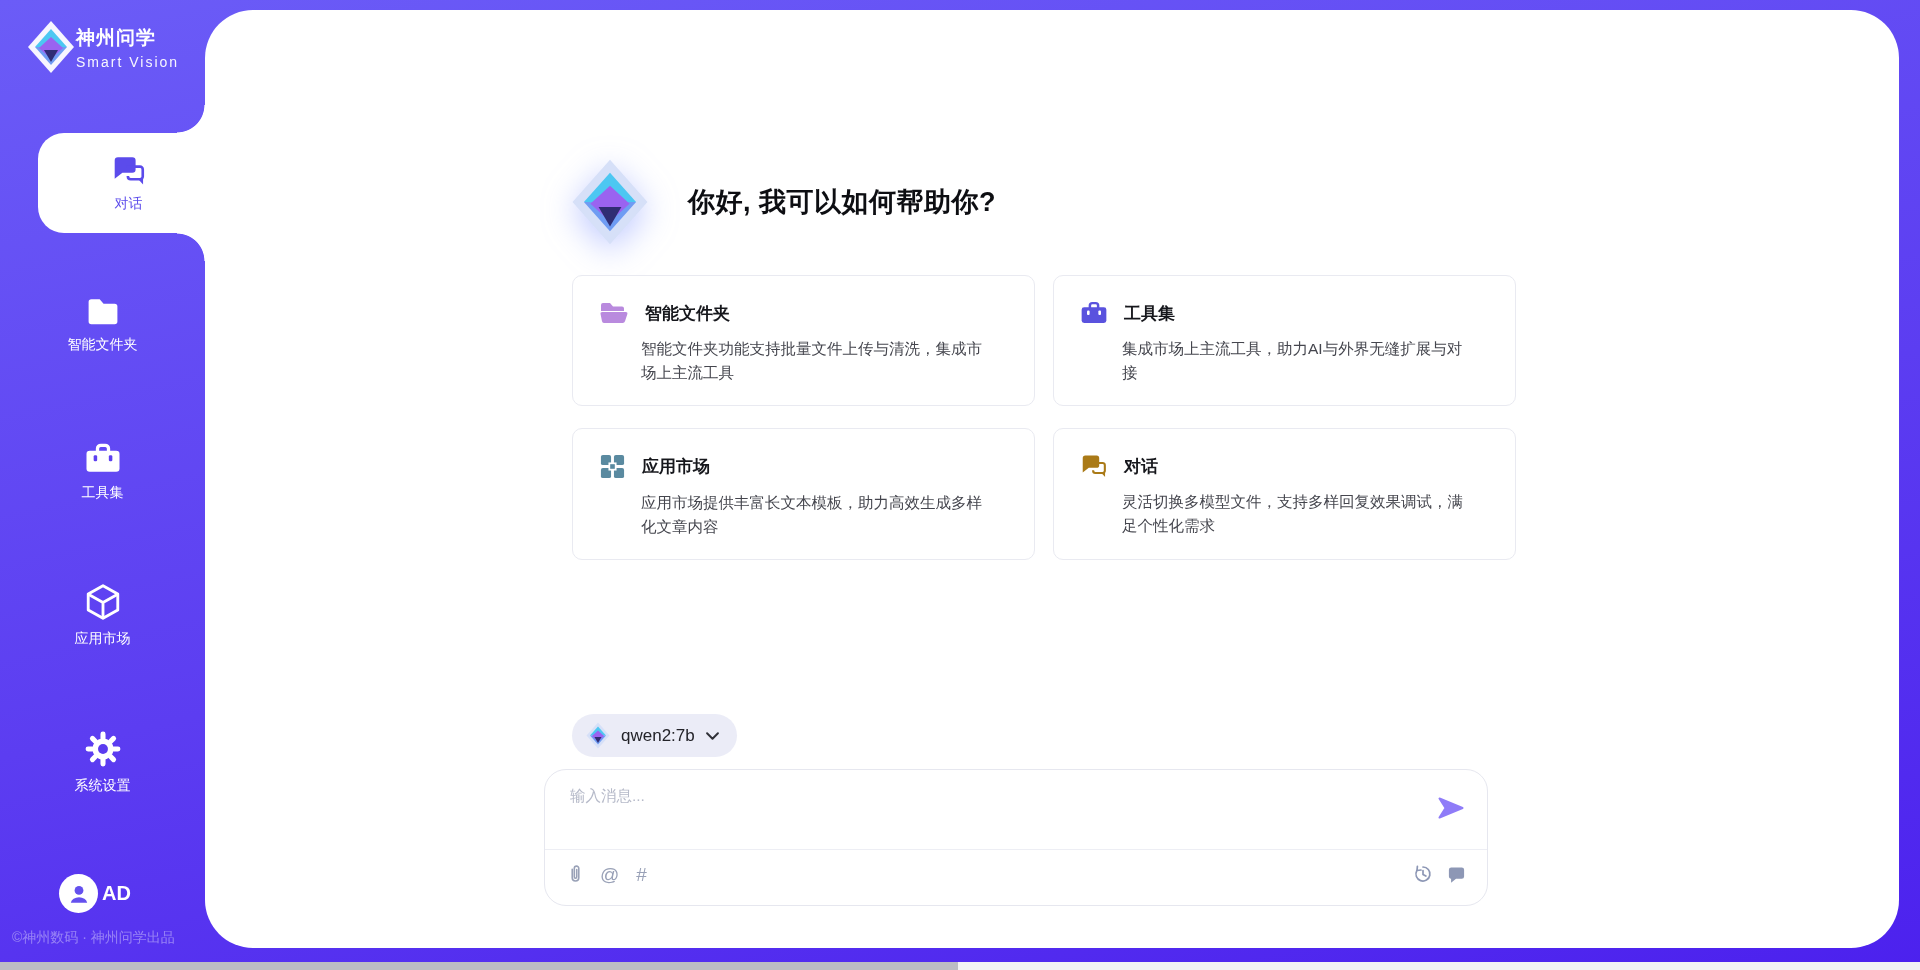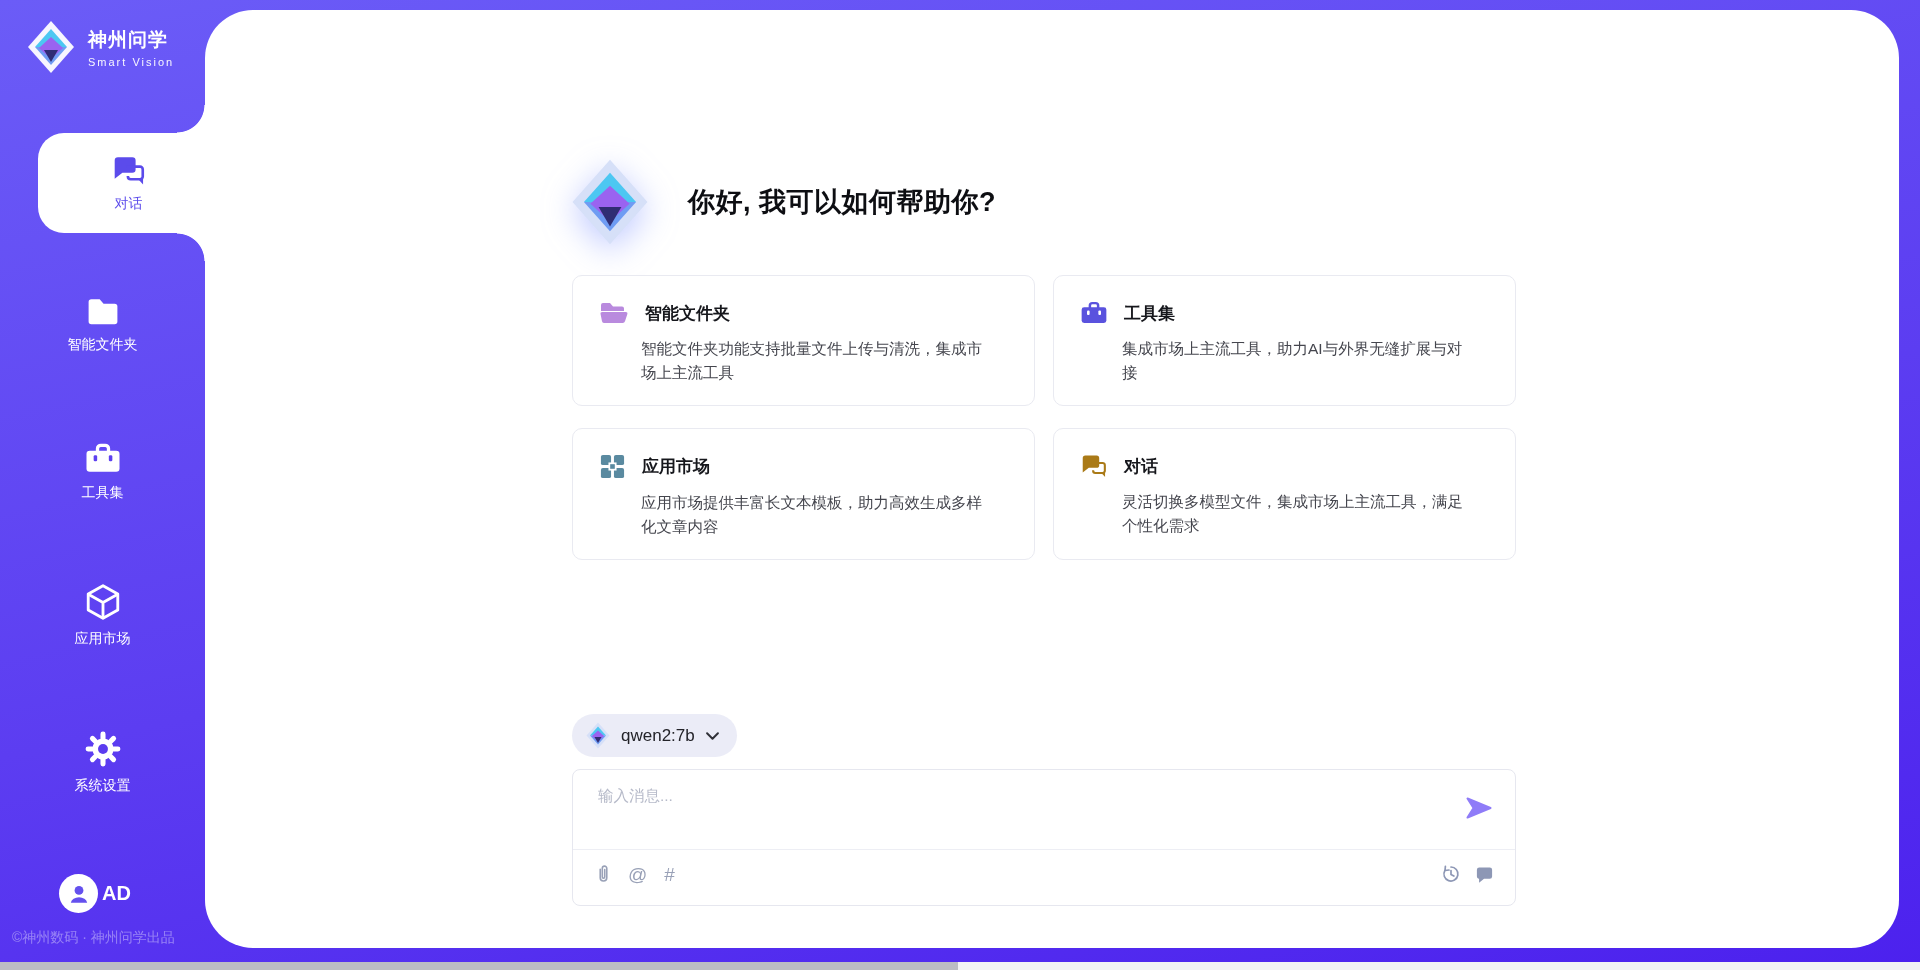--- a/index.html
+++ b/index.html
@@ -12,23 +12,23 @@
     position:relative; width:1920px; height:970px;
     background:linear-gradient(168deg, var(--sidebar-top,#6b5cf7) 0%, #5c3df1 55%, var(--sidebar-bottom,#4c21ee) 100%);
     overflow:hidden;
   }
   
   .main-panel {
     position:absolute; left:205px; top:10px; width:1694px; height:938px;
     background:#fff; border-radius:48px;
   }
   
-  .brand { position:absolute; left:26px; top:20px; display:flex; align-items:center; gap:12px; z-index:5; }
+  .brand { position:absolute; left:26px; top:20px; display:flex; align-items:center; z-index:5; }
   .brand-text .name { color:#fff; font-size:19px; font-weight:700; letter-spacing:1px; }
-  .brand-text .sub  { color:#fff; font-size:11px; letter-spacing:2px; margin-top:3px; opacity:.95; }
+  .brand-text .sub  { color:#fff; font-size:14px; letter-spacing:2px; margin-top:3px; opacity:.95; }
 
   .nav-item {
     position:absolute; left:0; width:205px; height:84px; z-index:5;
     display:flex; flex-direction:column; align-items:center; justify-content:center; gap:9px;
     color:#fff; cursor:pointer;
   }
   .nav-item .nav-label { font-size:14px; }
 
   .nav-active-tab {
     position:absolute; left:38px; top:133px; width:181px; height:100px;
@@ -76,22 +76,22 @@
   .ic-chat-card { color:#aa7a17; }
 
   .model-pill {
     position:absolute; left:572px; top:714px; height:43px; z-index:2;
     display:flex; align-items:center; gap:11px; padding:0 18px 0 14px;
     background:#ebecf7; border-radius:22px; cursor:pointer;
   }
   .model-name { font-size:17px; color:#232329; }
 
   .composer {
-    position:absolute; left:572px; top:769px; width:944px; height:137px; z-index:2;
-    background:#fff; border:1px solid #e6e7ef; border-radius:8px;
+    position:absolute; left:544px; top:769px; width:944px; height:137px; z-index:2;
+    background:#fff; border:1px solid #e6e7ef; border-radius:22px;
   }
   .composer textarea {
     position:absolute; left:25px; top:16px; width:840px; height:55px;
     border:none; outline:none; resize:none; background:transparent;
     font-family:inherit; font-size:15.5px; color:#333;
   }
   .composer textarea::placeholder { color:#b6bac9; }
   .send-btn { position:absolute; right:23px; top:27px; cursor:pointer; line-height:0; }
   .composer-divider { position:absolute; left:0; top:79px; width:100%; border-top:1px solid #edeef4; }
   .composer-left { position:absolute; left:23px; top:93px; display:flex; align-items:center; gap:17px; color:#99a1b7; }
@@ -242,21 +242,21 @@
 
     <div class="card">
       <div class="card-head">
         <svg class="ic-chat-card" width="28" height="26" viewBox="0 0 32 30">
           <path d="M3,6 a3,3 0 0 1 3,-3 h13 a3,3 0 0 1 3,3 v8 a3,3 0 0 1 -3,3 h-9 l-7,5.5 z" fill="currentColor"></path>
           <path d="M13.5,11.5 h12.5 a2.5,2.5 0 0 1 2.5,2.5 v6.5 a2.5,2.5 0 0 1 -2.5,2.5 h-8.5 a2.5,2.5 0 0 1 -2.5,-2.5 v-0.5" fill="none" stroke="currentColor" stroke-width="2.4"></path>
           <path d="M24,22.5 l4.8,5.2 v-5.2 z" fill="currentColor"></path>
         </svg>
         <div class="card-title">对话</div>
       </div>
-      <div class="card-desc">灵活切换多模型文件，集成市场上主流工具，满足个性化需求</div>
+      <div class="card-desc">灵活切换多模型文件，支持多样回复效果调试，满足个性化需求</div>
     </div>
 
   </div>
 
   <div class="model-pill">
     <svg width="24" height="27" viewBox="0 0 48 54">
       <polygon points="24,1 47,27 24,53 1,27" fill="#d6e0f8"></polygon>
       <polygon points="24,9 40,27 8,27" fill="#4cc7f2"></polygon>
       <polygon points="8,27 40,27 24,45" fill="#6f9cf3"></polygon>
       <polygon points="24,17 36,28 24,39 12,28" fill="#9a63f0"></polygon>

